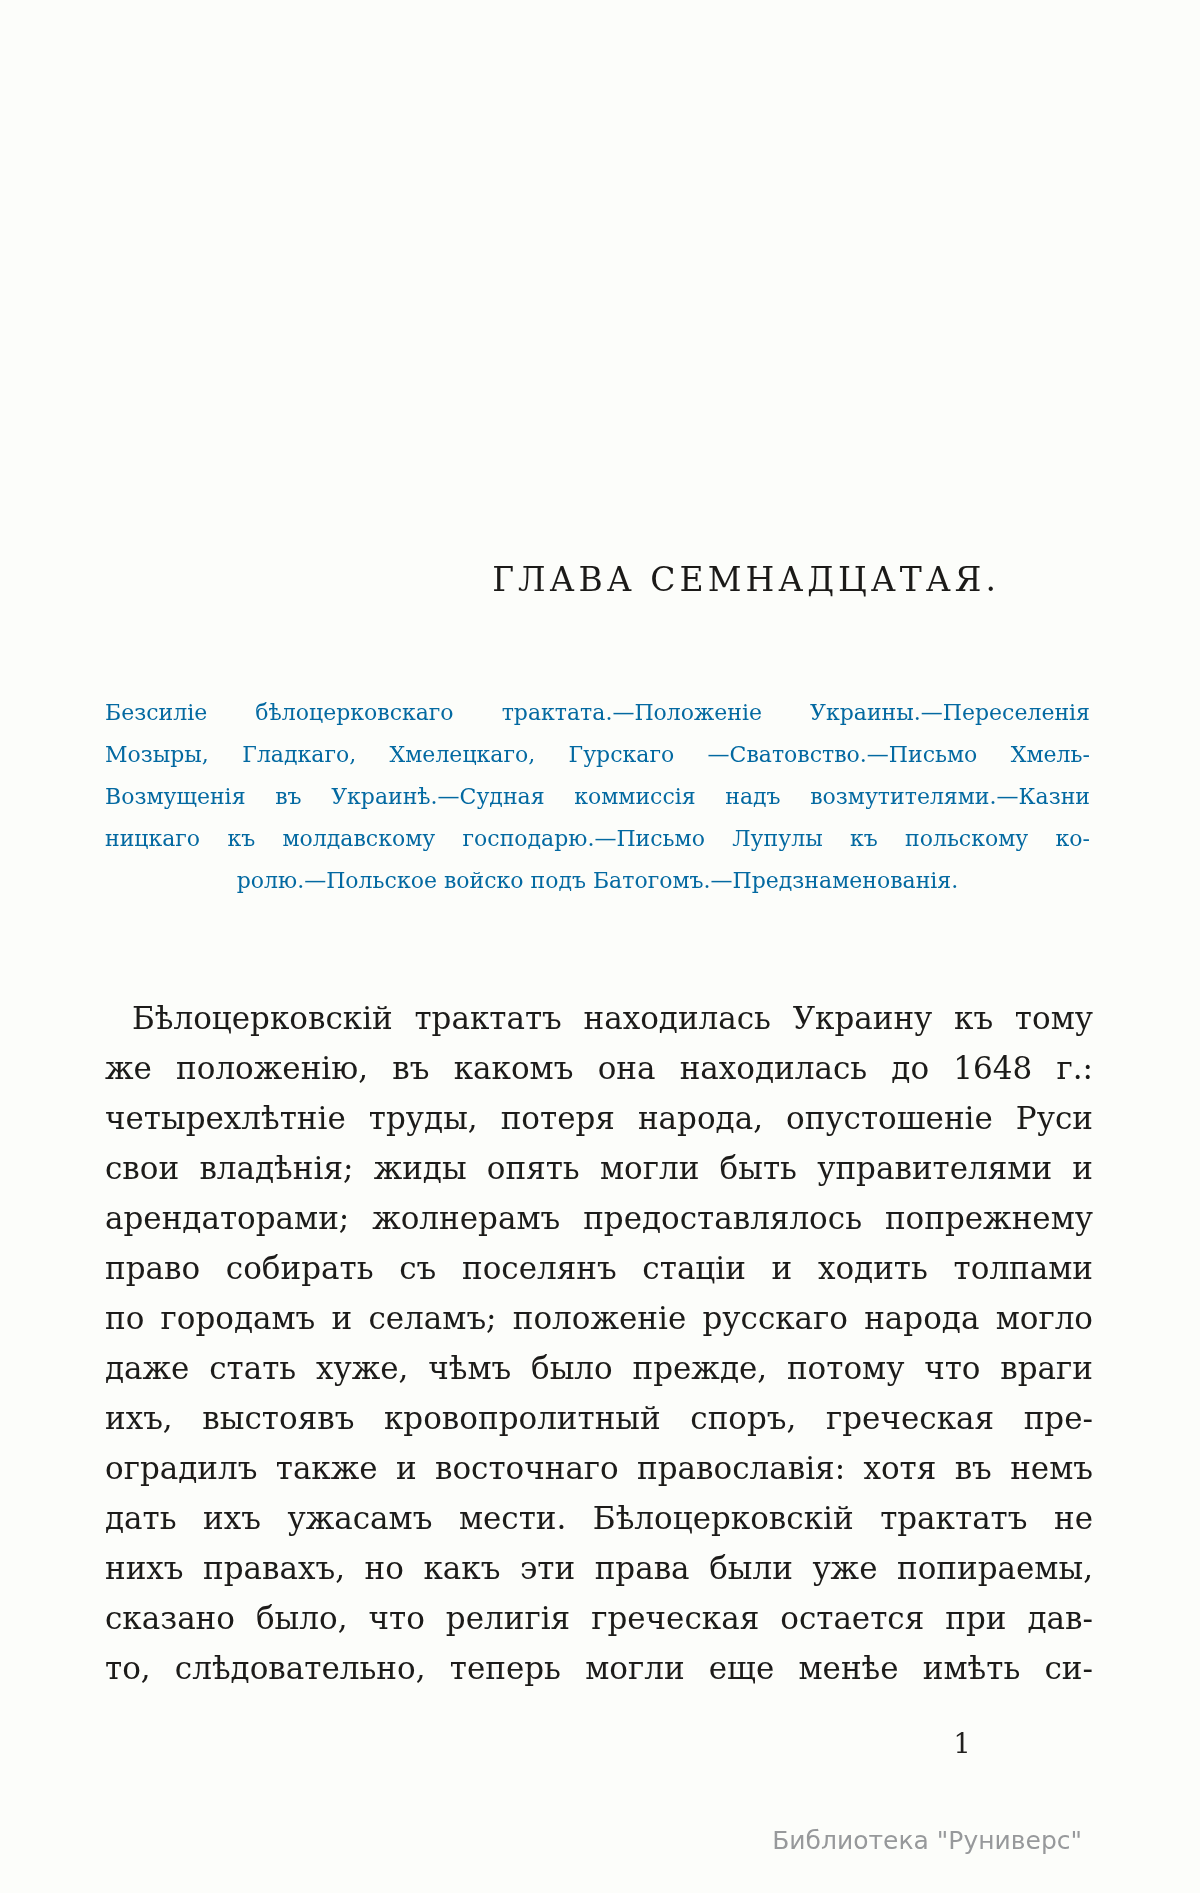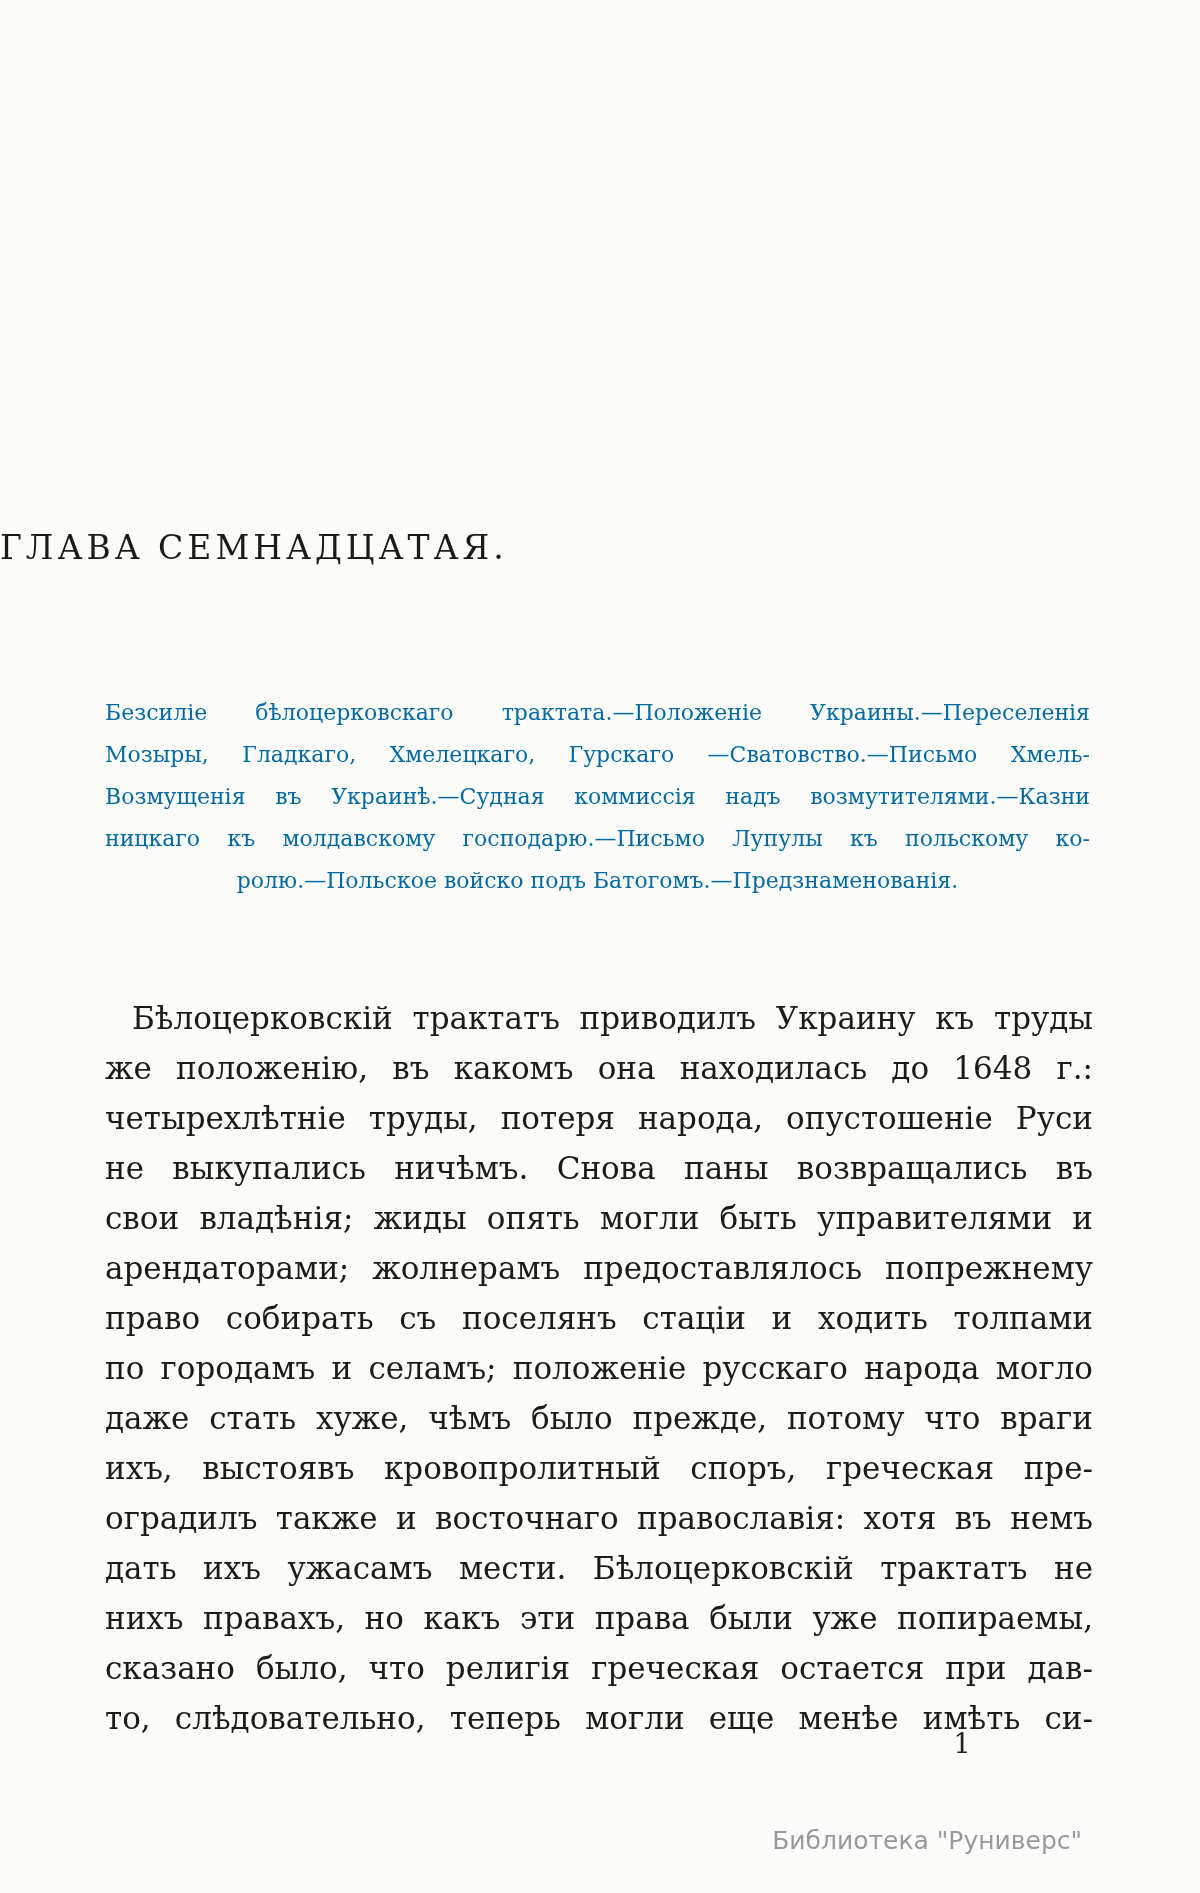--- a/index.html
+++ b/index.html
@@ -10,24 +10,24 @@
   }
   .page {
     position: relative;
     width: 1200px; height: 1893px;
     background: #fcfdfa;
     color: #1e1d1b;
     overflow: hidden;
   }
   .chapter-title {
     position: absolute;
-    top: 528px; left: 0;
+    top: 560px; left: 0;
     width: 1000px;
     margin: 0;
-    text-align: left;
+    text-align: right;
     font-size: 33px;
     font-weight: normal;
     letter-spacing: 4px;
     color: #1b1a18;
   }
   .summary {
     position: absolute;
     top: 692px; left: 105px;
     width: 985px;
     font-size: 22px;
@@ -88,24 +88,23 @@
 
   <div class="summary">
       <div class="summary-line">Безсиліе бѣлоцерковскаго трактата.—Положеніе Украины.—Переселенія</div>
       <div class="summary-line">Мозыры, Гладкаго, Хмелецкаго, Гурскаго —Сватовство.—Письмо Хмель-</div>
       <div class="summary-line">Возмущенія въ Украинѣ.—Судная коммиссія надъ возмутителями.—Казни</div>
       <div class="summary-line">ницкаго къ молдавскому господарю.—Письмо Лупулы къ польскому ко-</div>
       <div class="summary-line">ролю.—Польское войско подъ Батогомъ.—Предзнаменованія.</div>
     </div>
 
   <div class="body-text">
-      <div class="body-line">Бѣлоцерковскій трактатъ приводилъ Украину къ труды</div>
+      <div class="body-line">Бѣлоцерковскій трактатъ находилась Украину къ тому</div>
       <div class="body-line">же положенію, въ какомъ она находилась до 1648 г.:</div>
       <div class="body-line">четырехлѣтніе труды, потеря народа, опустошеніе Руси</div>
-      <div class="body-line">не выкупались ничѣмъ. Снова паны возвращались въ</div>
       <div class="body-line">свои владѣнія; жиды опять могли быть управителями и</div>
       <div class="body-line">арендаторами; жолнерамъ предоставлялось попрежнему</div>
       <div class="body-line">право собирать съ поселянъ стаціи и ходить толпами</div>
       <div class="body-line">по городамъ и селамъ; положеніе русскаго народа могло</div>
       <div class="body-line">даже стать хуже, чѣмъ было прежде, потому что враги</div>
       <div class="body-line">ихъ, выстоявъ кровопролитный споръ, греческая пре-</div>
       <div class="body-line">оградилъ также и восточнаго православія: хотя въ немъ</div>
       <div class="body-line">дать ихъ ужасамъ мести. Бѣлоцерковскій трактатъ не</div>
       <div class="body-line">нихъ правахъ, но какъ эти права были уже попираемы,</div>
       <div class="body-line">сказано было, что религія греческая остается при дав-</div>

